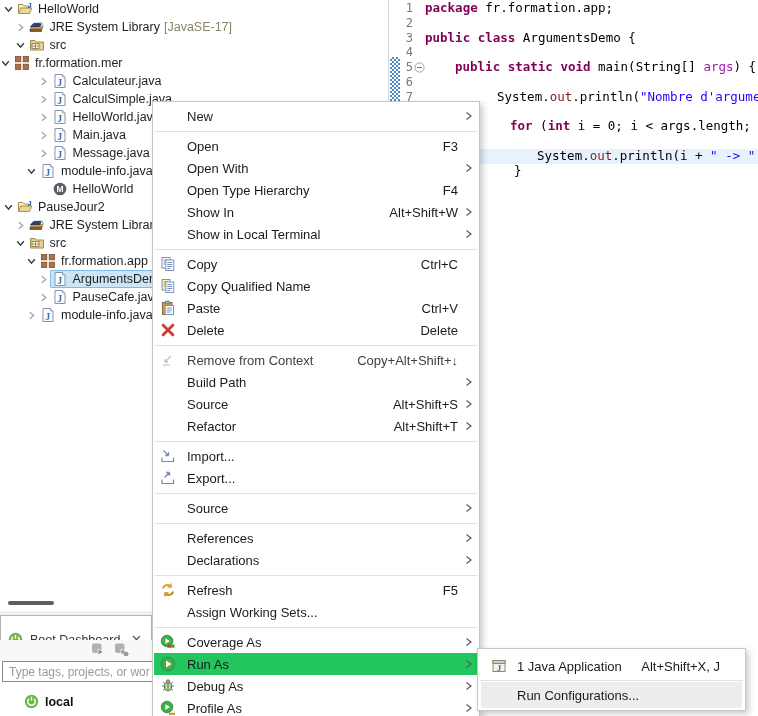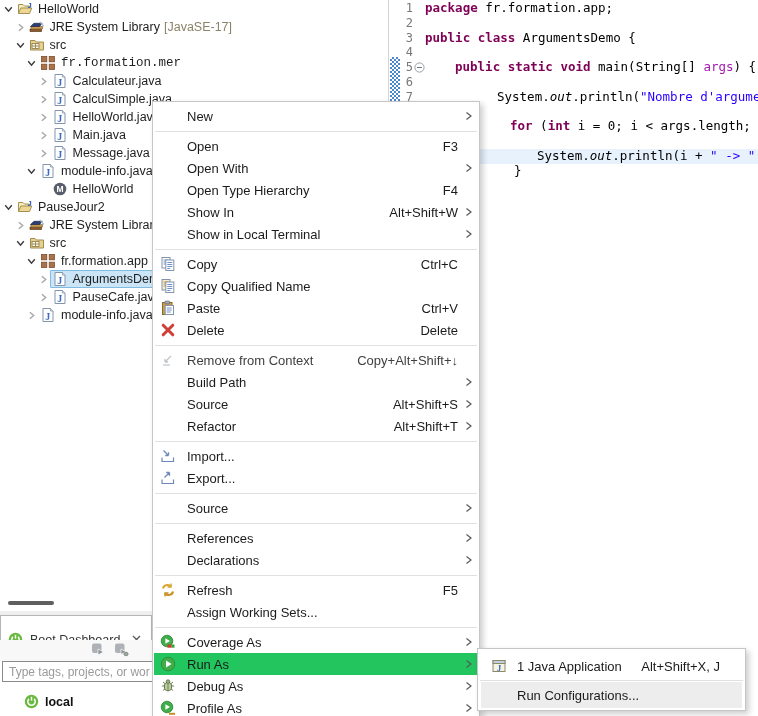--- a/index.html
+++ b/index.html
@@ -22,21 +22,21 @@
   .editor{position:absolute;left:389px;top:0;width:369px;height:716px;background:#fff;overflow:hidden;
           font-family:"DejaVu Sans Mono",monospace;font-size:12.5px;color:#000}
   .codewrap{position:absolute;left:0;top:1px;width:100%}
   .cline{height:14.8px;line-height:14.8px;position:relative;white-space:pre}
   .cline.hl{background:#e8f2fc}
   .lnum{position:absolute;left:0;top:0;width:24px;text-align:right;color:#787878;font-size:12px}
   .lfold{position:absolute;left:25px;top:2px;display:flex}
   .ltext{position:absolute;top:0}
   .k{color:#7f0055;font-weight:bold}
   .s{color:#2a00ff}
-  .f{color:#000000;font-style:italic}
+  .f{color:#7f1d1d;}
   .prm{color:#a21caf}
   .range{position:absolute;left:1px;top:57px;width:10px;height:46px;
          background:repeating-conic-gradient(#4a86c8 0% 25%,#ffffff 0% 50%);background-size:4px 4px}
 
   
   .boot{position:absolute;left:0;top:611px;width:388px;height:105px;background:#fff}
   .btabs{position:absolute;left:0;top:0;width:100%;height:28px;background:#efefef;border-bottom:1px solid #c2c2c2;display:flex}
   .btab{margin-top:4px;height:23px;background:#fff;border:1px solid #b5b5b5;border-bottom:none;
         display:flex;align-items:center;padding:12px 9px 0 7px;font-size:12.5px;color:#333}
   .btab .ticon{width:15px;flex:0 0 15px;margin-right:7px}
@@ -124,21 +124,21 @@
           <span class="ticon">
             <svg width="16" height="16" viewBox="0 0 16 16">
               <path d="M1.5,13 V3.5 H6 L7.5,5 H14.5 V13 Z" fill="#e8d18e" stroke="#a08c50"></path>
               <rect x="3" y="6.5" width="7" height="5" fill="#faf6e8" stroke="#8a7a46" stroke-width="0.8"></rect>
               <path d="M3,9 h7 M6.5,6.5 v5" stroke="#8a7a46" stroke-width="0.8"></path>
             </svg>
           </span>
           <span class="tlabel">src</span>
         </span>
       </div>
-      <div class="trow" style="padding-left: 26px; font-family: Liberation Mono, monospace;">
+      <div class="trow" style="">
         <span class="tchev">
           <svg width="11" height="11" viewBox="0 0 10 10">
             <polyline points="2,3 5,6.5 8,3" fill="none" stroke="#3c3c3c" stroke-width="1.3"></polyline>
           </svg>
         </span>
         <span class="sbox">
           <span class="ticon">
             <svg width="16" height="16" viewBox="0 0 16 16">
               <g fill="#aa7248" stroke="#7c4e2e" stroke-width="0.8">
                 <rect x="1.5" y="1.5" width="5.3" height="5.3"></rect>

